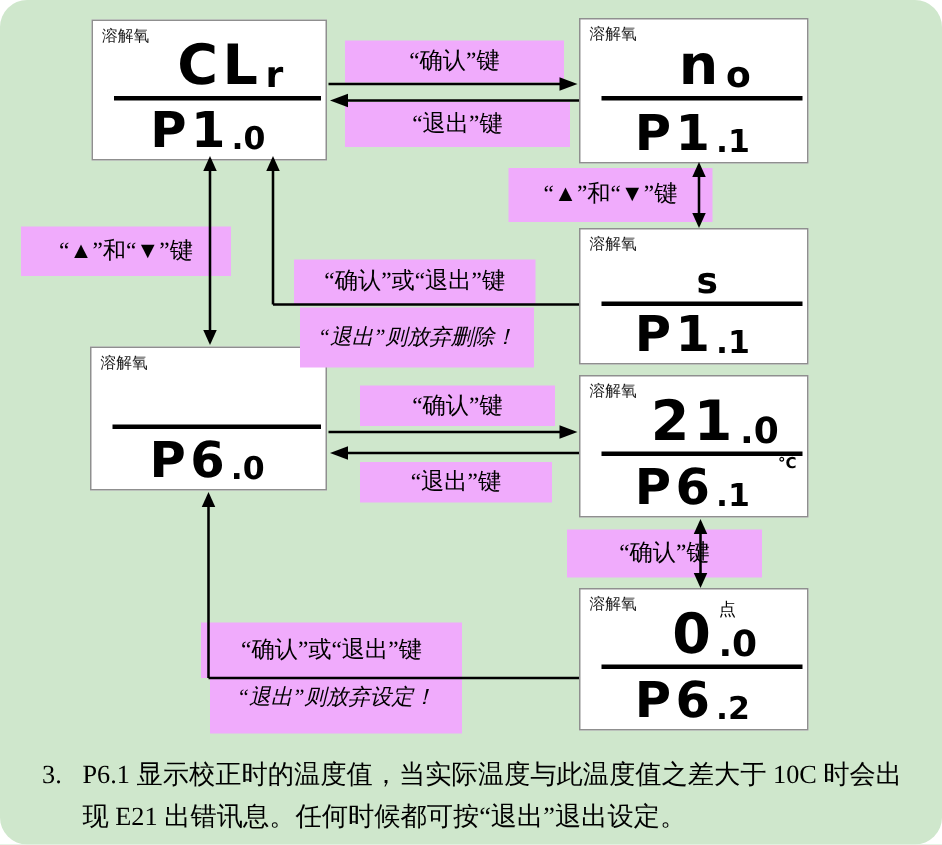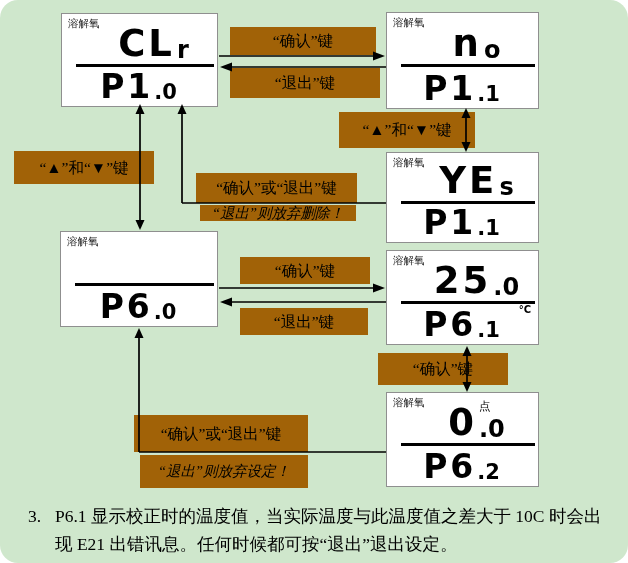--- a/index.html
+++ b/index.html
@@ -17,21 +17,21 @@
                align-items:flex-end;justify-content:center;padding-left:10px;white-space:nowrap;text-align:center;}
   .seg{font-family:"DejaVu Sans",sans-serif;font-weight:bold;color:#000;}
   .t-main{font-size:37px;line-height:1;letter-spacing:3px;margin-left:12px;}
   .t-small{font-size:24px;line-height:1;margin-left:2px;}
   .b-main{font-size:33px;line-height:1;letter-spacing:3px;}
   .b-small{font-size:21px;line-height:1;margin-left:1px;}
   .lcd .unit{position:absolute;right:7px;top:57%;font:bold 10px "DejaVu Sans",sans-serif;color:#000;}
   .lcd .badge{position:absolute;left:61%;top:6%;font-size:11.5px;color:#000;}
 
   
-  .klabel{position:absolute;background:#a16207;display:flex;align-items:center;justify-content:center;
+  .klabel{position:absolute;background:#f0abfc;display:flex;align-items:center;justify-content:center;
           font-size:15.5px;line-height:1.15;color:#000;white-space:nowrap;z-index:2;}
   .klabel.ital{font-style:italic;font-size:14.5px;}
 
   
   #arrows{position:absolute;left:0;top:0;width:628px;height:563px;z-index:5;pointer-events:none;}
   #arrows line{stroke:#000;stroke-width:1.7;}
   #arrows polygon{fill:#000;stroke:none;}
 
   
   .note{position:absolute;left:28px;top:502px;width:578px;display:flex;
@@ -66,21 +66,20 @@
     <div class="fracbar"></div>
     <div class="botrow">
       <span class="seg b-main">P1</span>
         <span class="seg b-small">.1</span>
     </div>
   </div>
 
   <div class="lcd" style="left:386px;top:152px;width:153px;height:91px;">
     <span class="brand">溶解氧</span>
     <div class="toprow">
-      <span class="seg t-main">YE</span>
         <span class="seg t-small">s</span>
     </div>
     <div class="fracbar"></div>
     <div class="botrow">
       <span class="seg b-main">P1</span>
         <span class="seg b-small">.1</span>
     </div>
   </div>
 
   <div class="lcd" style="left:60px;top:231px;width:158px;height:96px;">
@@ -88,21 +87,21 @@
     <div class="fracbar"></div>
     <div class="botrow">
       <span class="seg b-main">P6</span>
         <span class="seg b-small">.0</span>
     </div>
   </div>
 
   <div class="lcd" style="left:386px;top:250px;width:153px;height:95px;">
     <span class="brand">溶解氧</span>
     <div class="toprow">
-      <span class="seg t-main">25</span>
+      <span class="seg t-main">21</span>
         <span class="seg t-small">.0</span>
     </div>
     <div class="fracbar"></div>
     <span class="unit">°C</span>
     <div class="botrow">
       <span class="seg b-main">P6</span>
         <span class="seg b-small">.1</span>
     </div>
   </div>
 
@@ -118,26 +117,26 @@
       <span class="seg b-main">P6</span>
         <span class="seg b-small">.2</span>
     </div>
   </div>
 
   <div class="klabel" style="left:230px;top:27px;width:146px;height:28px;">“确认”键</div>
   <div class="klabel" style="left:230px;top:68px;width:150px;height:30px;">“退出”键</div>
   <div class="klabel" style="left:339px;top:112px;width:136px;height:36px;">“▲”和“▼”键</div>
   <div class="klabel" style="left:14px;top:151px;width:140px;height:33px;">“▲”和“▼”键</div>
   <div class="klabel" style="left:196px;top:173px;width:161px;height:30px;">“确认”或“退出”键</div>
-  <div class="klabel ital" style="left:200px;top:205px;width:156px;height:16px;">“退出”则放弃删除！</div>
+  <div class="klabel ital" style="left:200px;top:205px;width:156px;height:40px;">“退出”则放弃删除！</div>
   <div class="klabel" style="left:240px;top:257px;width:130px;height:27px;">“确认”键</div>
   <div class="klabel" style="left:240px;top:308px;width:128px;height:27px;">“退出”键</div>
   <div class="klabel" style="left:378px;top:353px;width:130px;height:32px;">“确认”键</div>
   <div class="klabel" style="left:134px;top:415px;width:174px;height:37px;">“确认”或“退出”键</div>
-  <div class="klabel ital" style="left:140px;top:455px;width:168px;height:33px;">“退出”则放弃设定！</div>
+  <div class="klabel ital" style="left:140px;top:442px;width:168px;height:47px;">“退出”则放弃设定！</div>
 
   <svg id="arrows" viewBox="0 0 628 563">
     <g>
       <line x1="219" y1="56" x2="374" y2="56"></line>
       <polygon points="385,56 373,51.5 373,60.5"></polygon>
     </g>
     <g>
       <line x1="232" y1="67" x2="386" y2="67"></line>
       <polygon points="220,67 232,62.5 232,71.5"></polygon>
     </g>

